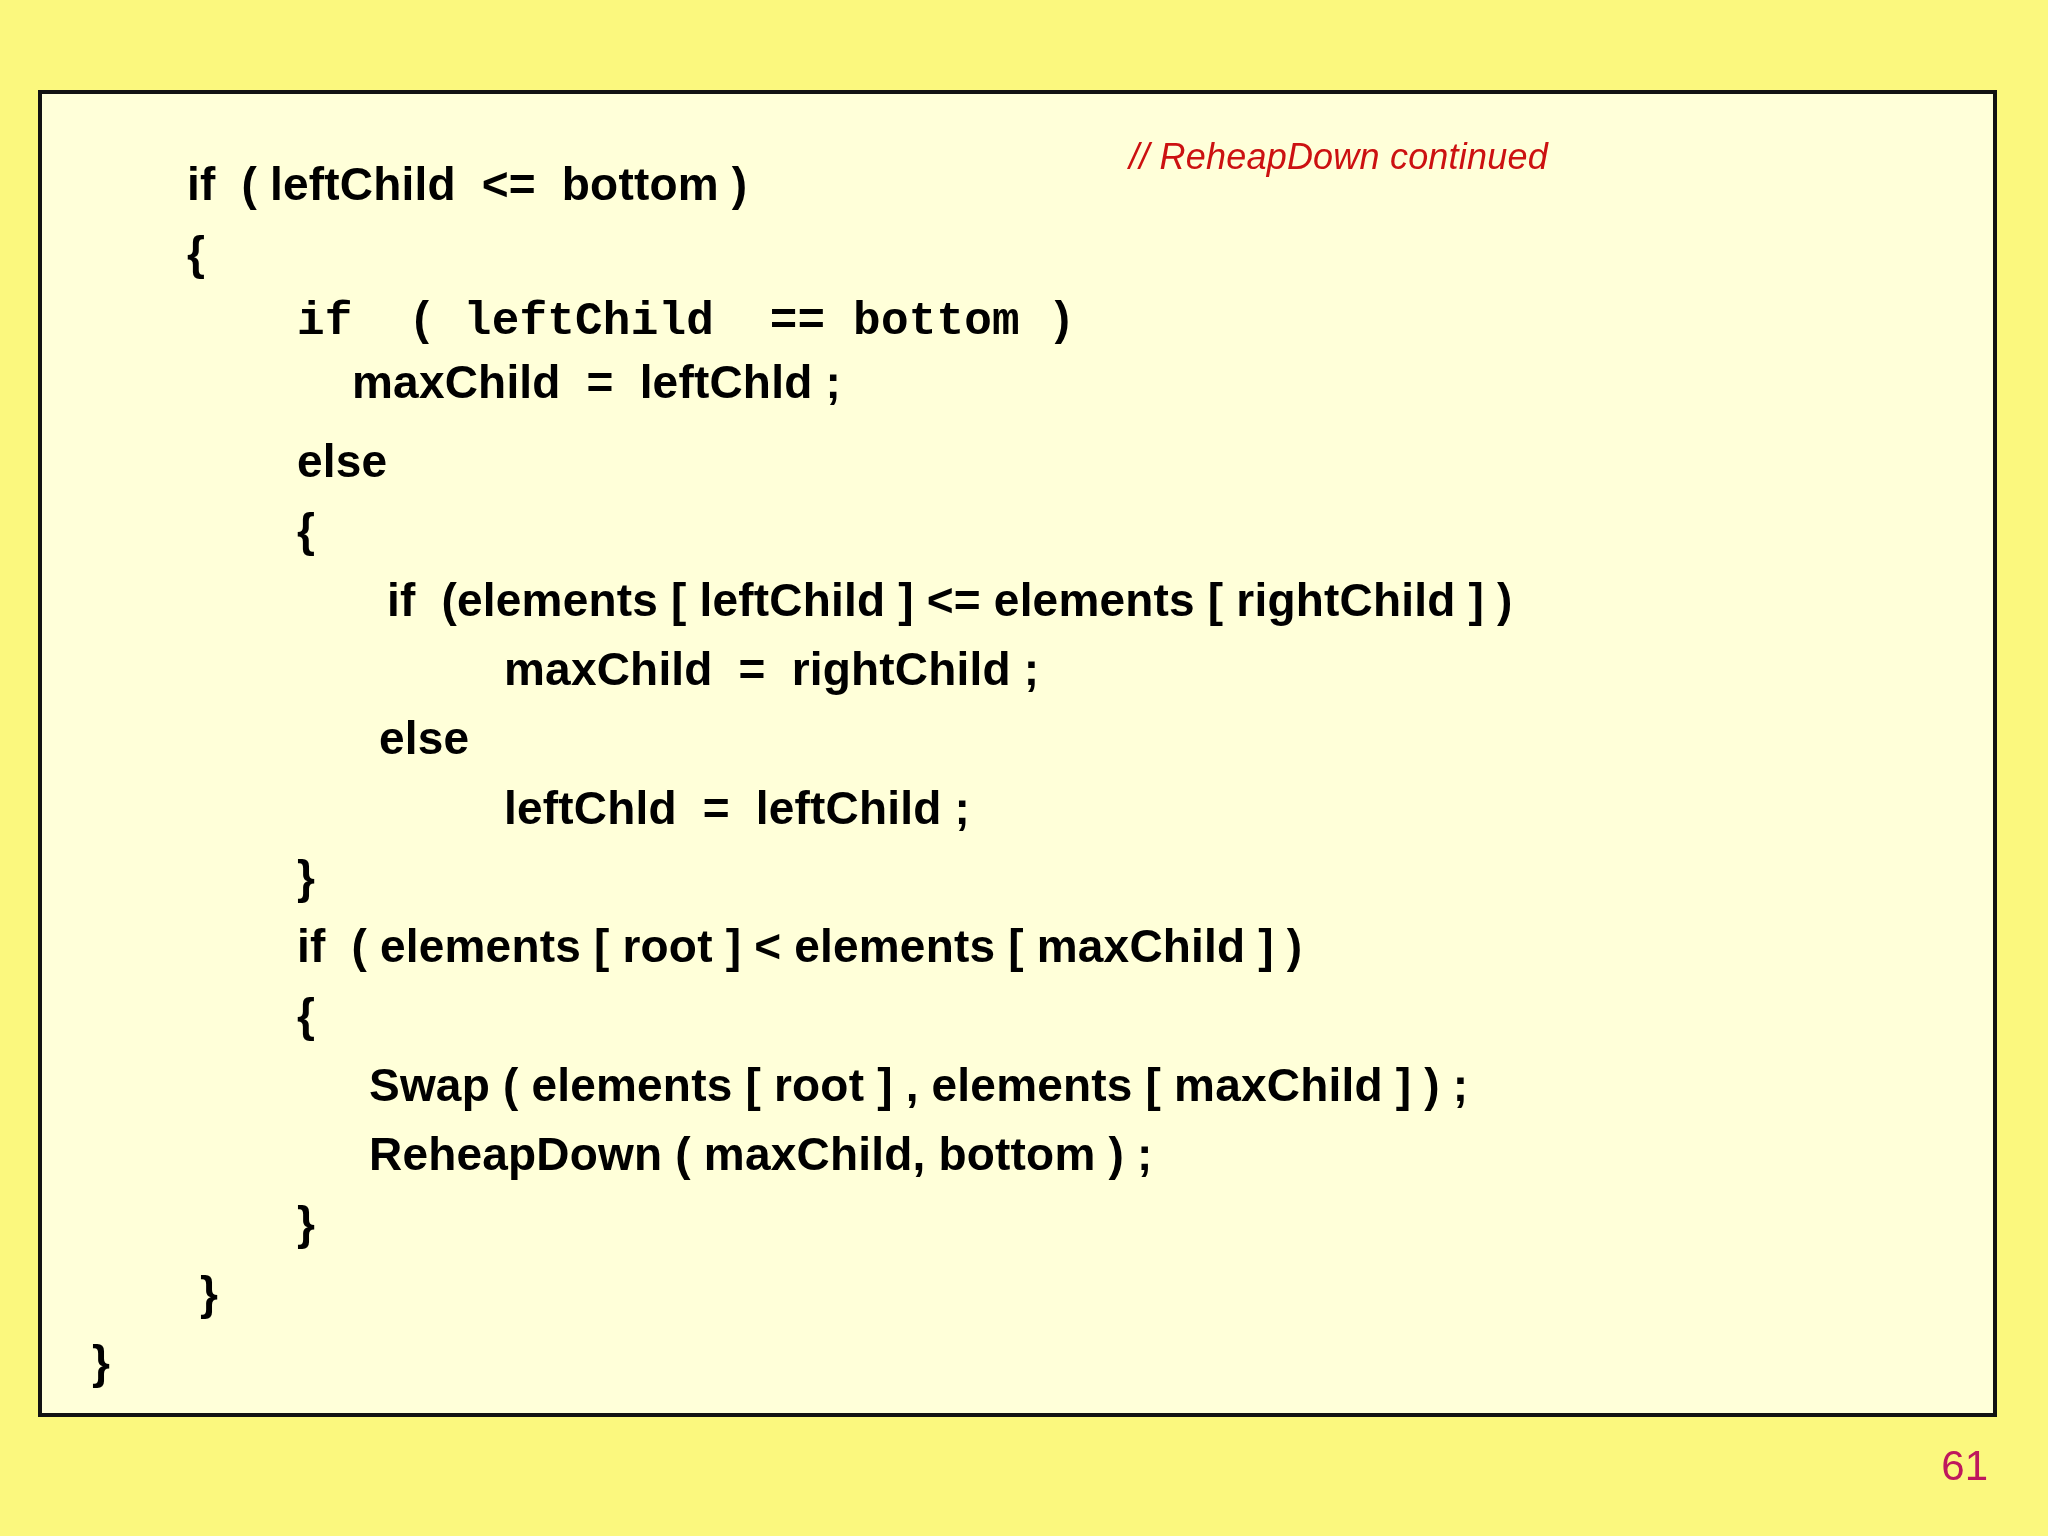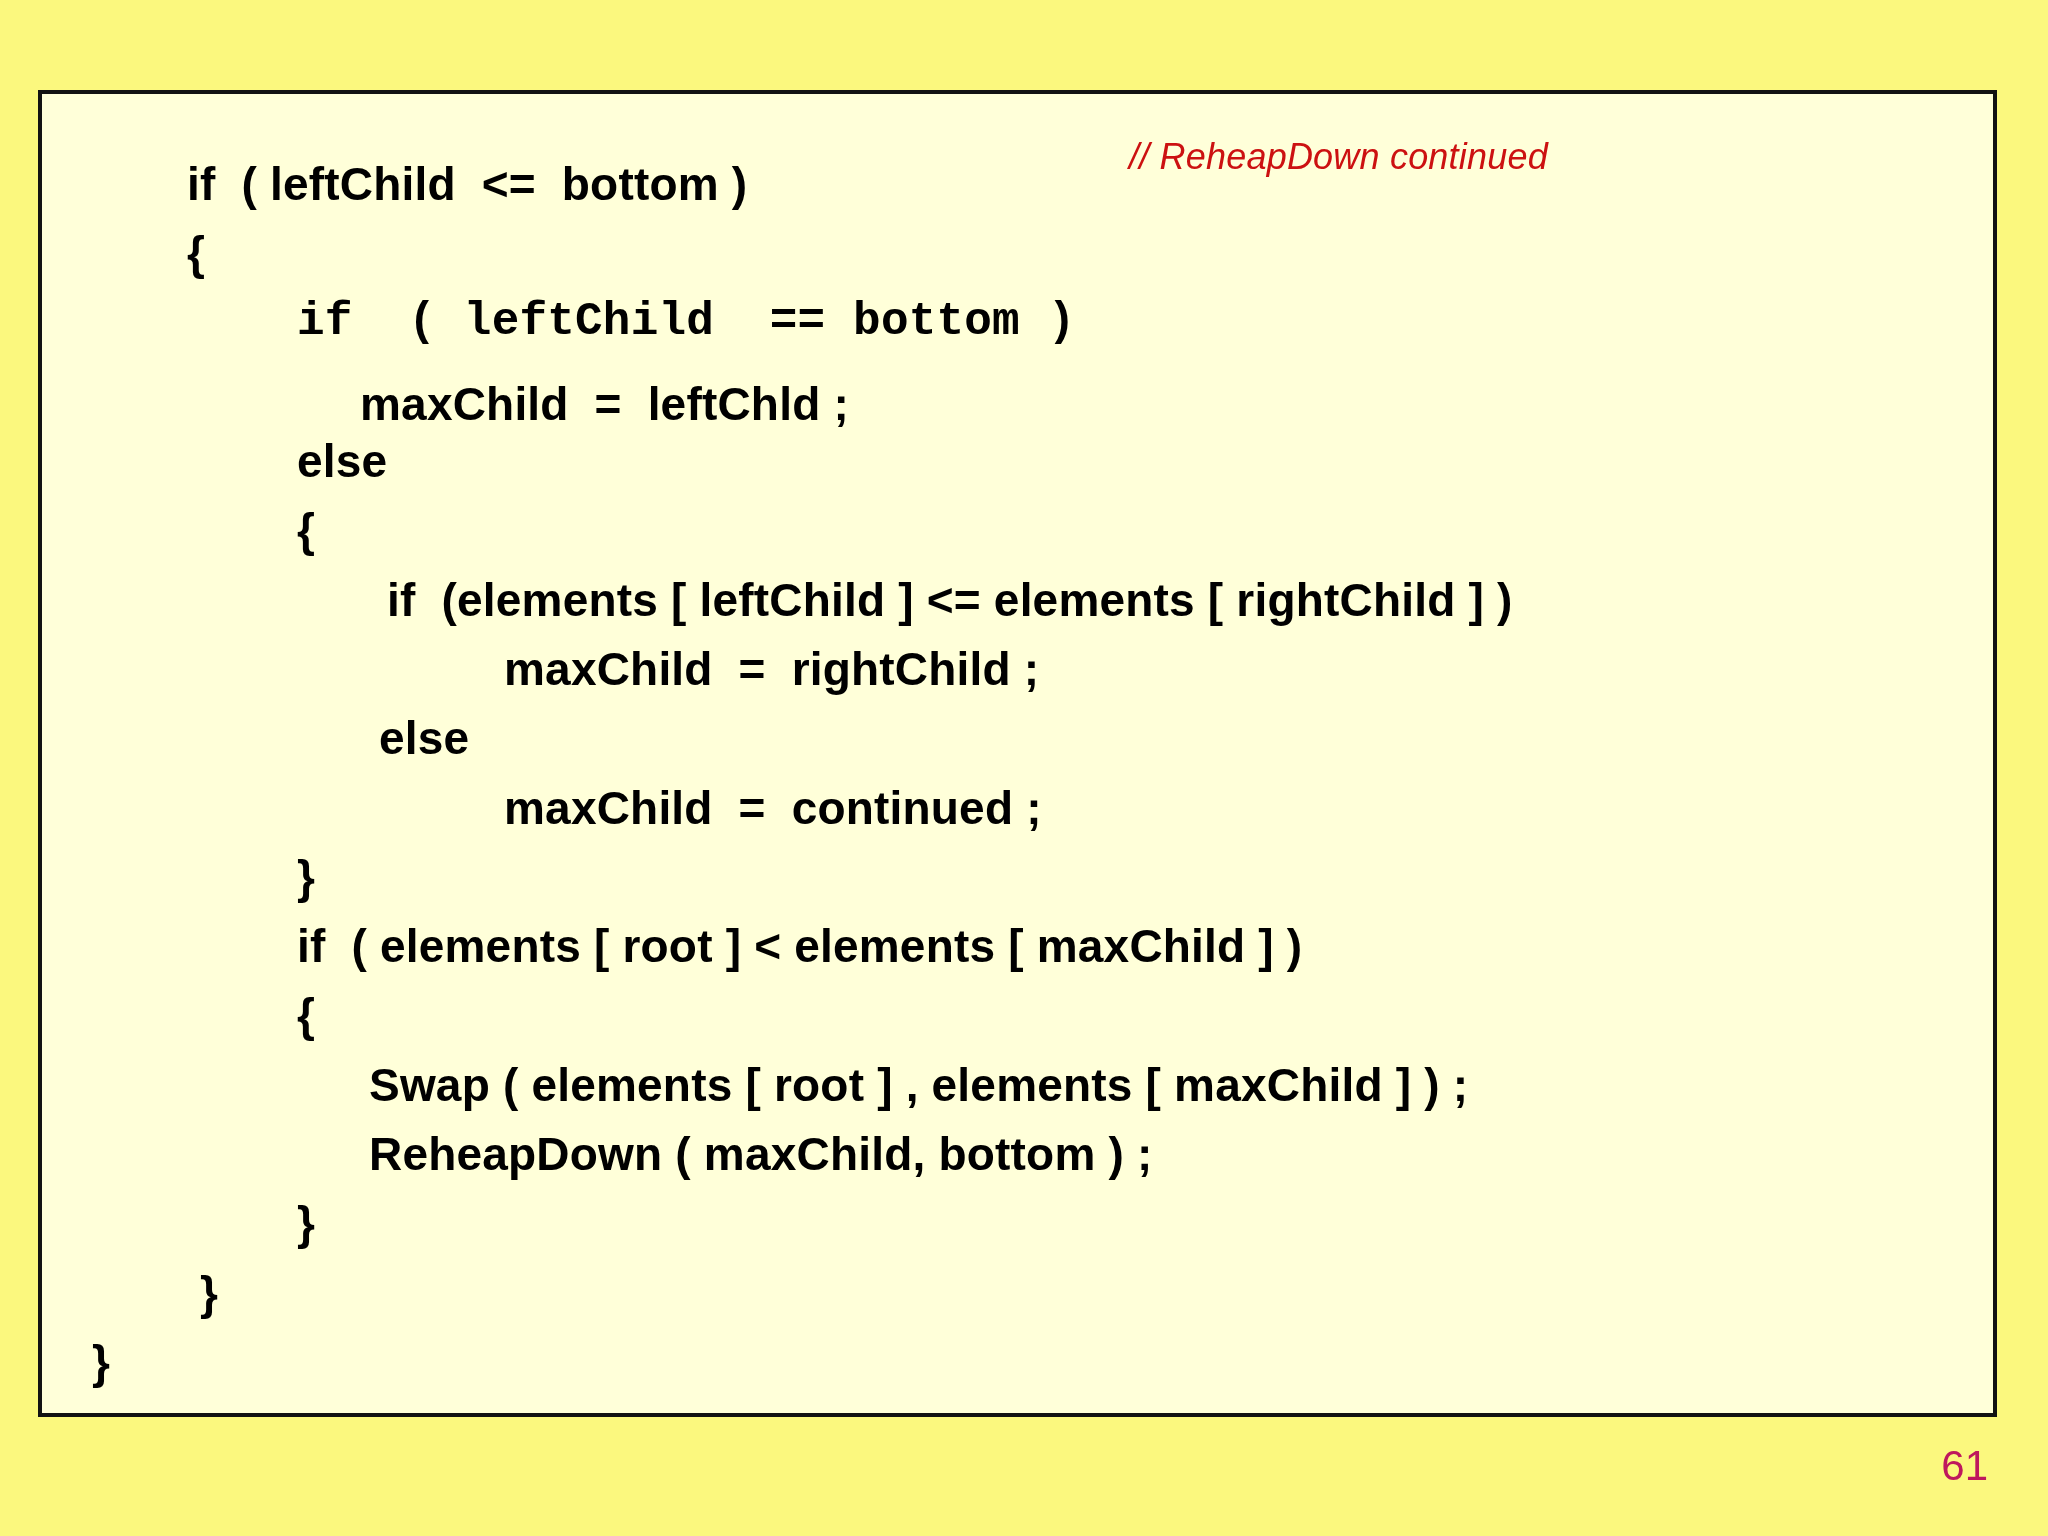--- a/index.html
+++ b/index.html
@@ -78,27 +78,27 @@
 </head>
 <body>
 
 <div id="slide">
 
   <div id="code-box">
     <div id="code-lines">
         <div class="code-line" style="left: 145px; top: 65px;">if  ( leftChild  &lt;=  bottom )</div>
         <div class="code-line" style="left: 145px; top: 134px;">{</div>
         <div class="code-line" style="left: 255px; top: 203px; font-family: Liberation Mono, monospace;">if  ( leftChild  == bottom )</div>
-        <div class="code-line" style="left: 310px; top: 285px; margin-left: 8px;">maxChild  =  leftChld ;</div>
+        <div class="code-line" style="left: 310px; top: 263px;">maxChild  =  leftChld ;</div>
         <div class="code-line" style="left: 255px; top: 342px;">else</div>
         <div class="code-line" style="left: 255px; top: 411px;">{</div>
         <div class="code-line" style="left: 345px; top: 481px;">if  (elements [ leftChild ] &lt;= elements [ rightChild ] )</div>
         <div class="code-line" style="left: 462px; top: 550px;">maxChild  =  rightChild ;</div>
         <div class="code-line" style="left: 337px; top: 619px;">else</div>
-        <div class="code-line" style="left: 462px; top: 689px;">maxChild  =  continued ;</div>
+        <div class="code-line" style="left: 462px; top: 689px;">leftChld  =  leftChild ;</div>
         <div class="code-line" style="left: 255px; top: 758px;">}</div>
         <div class="code-line" style="left: 255px; top: 827px;">if  ( elements [ root ] &lt; elements [ maxChild ] )</div>
         <div class="code-line" style="left: 255px; top: 896px;">{</div>
         <div class="code-line" style="left: 327px; top: 1035px;">ReheapDown ( maxChild, bottom ) ;</div>
         <div class="code-line" style="left: 327px; top: 966px;">Swap ( elements [ root ] , elements [ maxChild ] ) ;</div>
         <div class="code-line" style="left: 255px; top: 1104px;">}</div>
         <div class="code-line" style="left: 158px; top: 1174px;">}</div>
         <div class="code-line" style="left: 50px; top: 1243px;">}</div>
         <div class="comment" style="left: 1087px; top: 38px;">// ReheapDown continued</div>
       </div>

